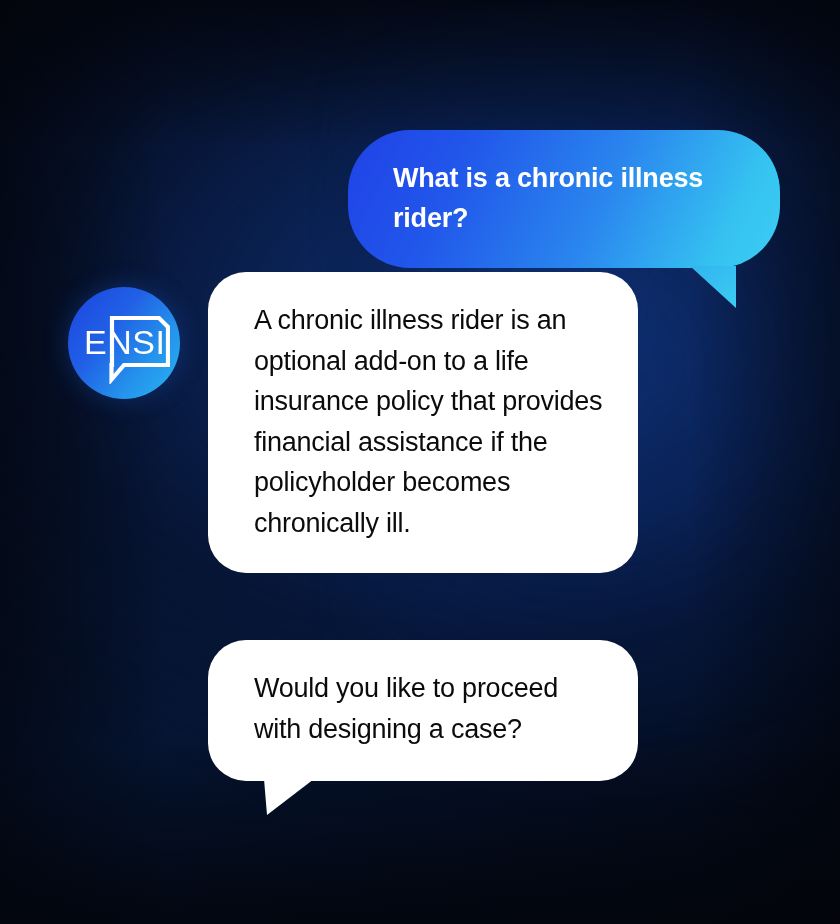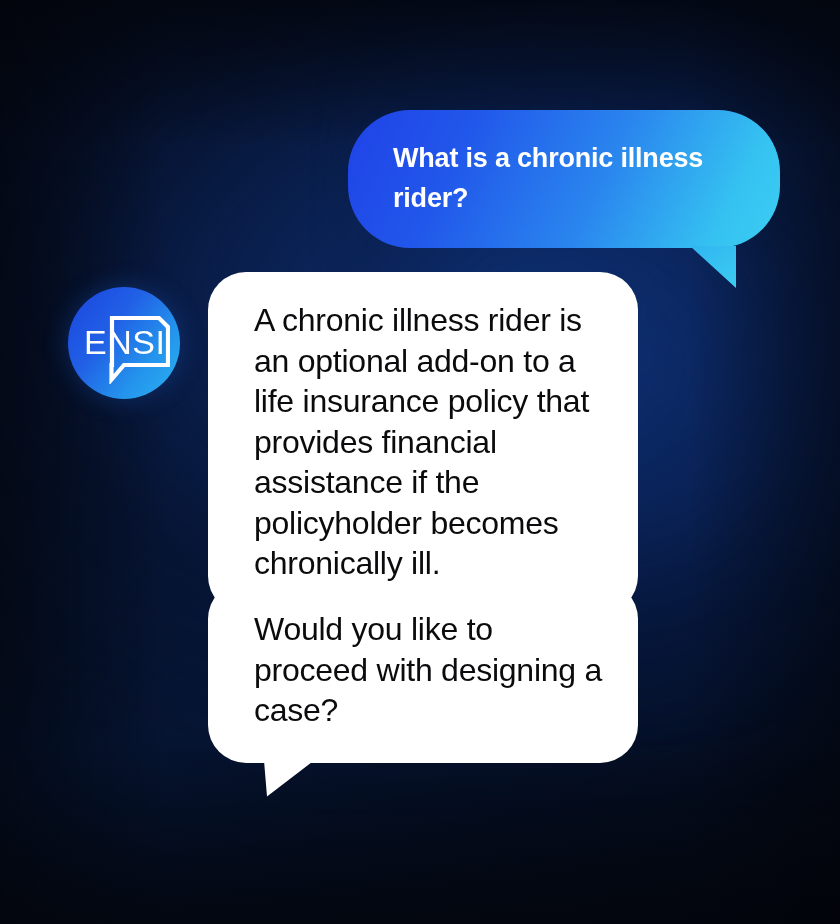--- a/index.html
+++ b/index.html
@@ -85,20 +85,21 @@
     border-radius: 62px;
     background: linear-gradient(116deg,
                 #2042e8 0%,
                 #2157ea 26%,
                 #2a86ee 58%,
                 #35c2f1 86%,
                 #3ccdf2 100%);
     padding: 28px 40px 30px 45px;
     box-sizing: border-box;
     min-height: 128px;
+    margin-top: 20px;
   }
   .user-text {
     color: #ffffff;
     font-size: 27px;
     line-height: 40px;
     font-weight: 600;
     letter-spacing: -0.2px;
     margin: 0;
     white-space: pre-line;
   }
@@ -139,27 +140,27 @@
     box-sizing: border-box;
   }
   .bot-bubble-1 {
     left: 208px;
     top: 272px;
     width: 430px;
     padding: 28px 34px 30px 46px;
   }
   .bot-bubble-2 {
     left: 208px;
-    top: 581px;
+    top: 640px;
     width: 430px;
     padding: 28px 34px 32px 46px;
   }
   .bot-text {
     color: #0b0b0d;
-    font-size: 32px;
+    font-size: 27px;
     line-height: 40.5px;
     font-weight: 500;
     letter-spacing: -0.25px;
     margin: 0;
   }
   .bot-tail {
     position: absolute;
     left: 56px;
     bottom: -34px;
     width: 50px;

